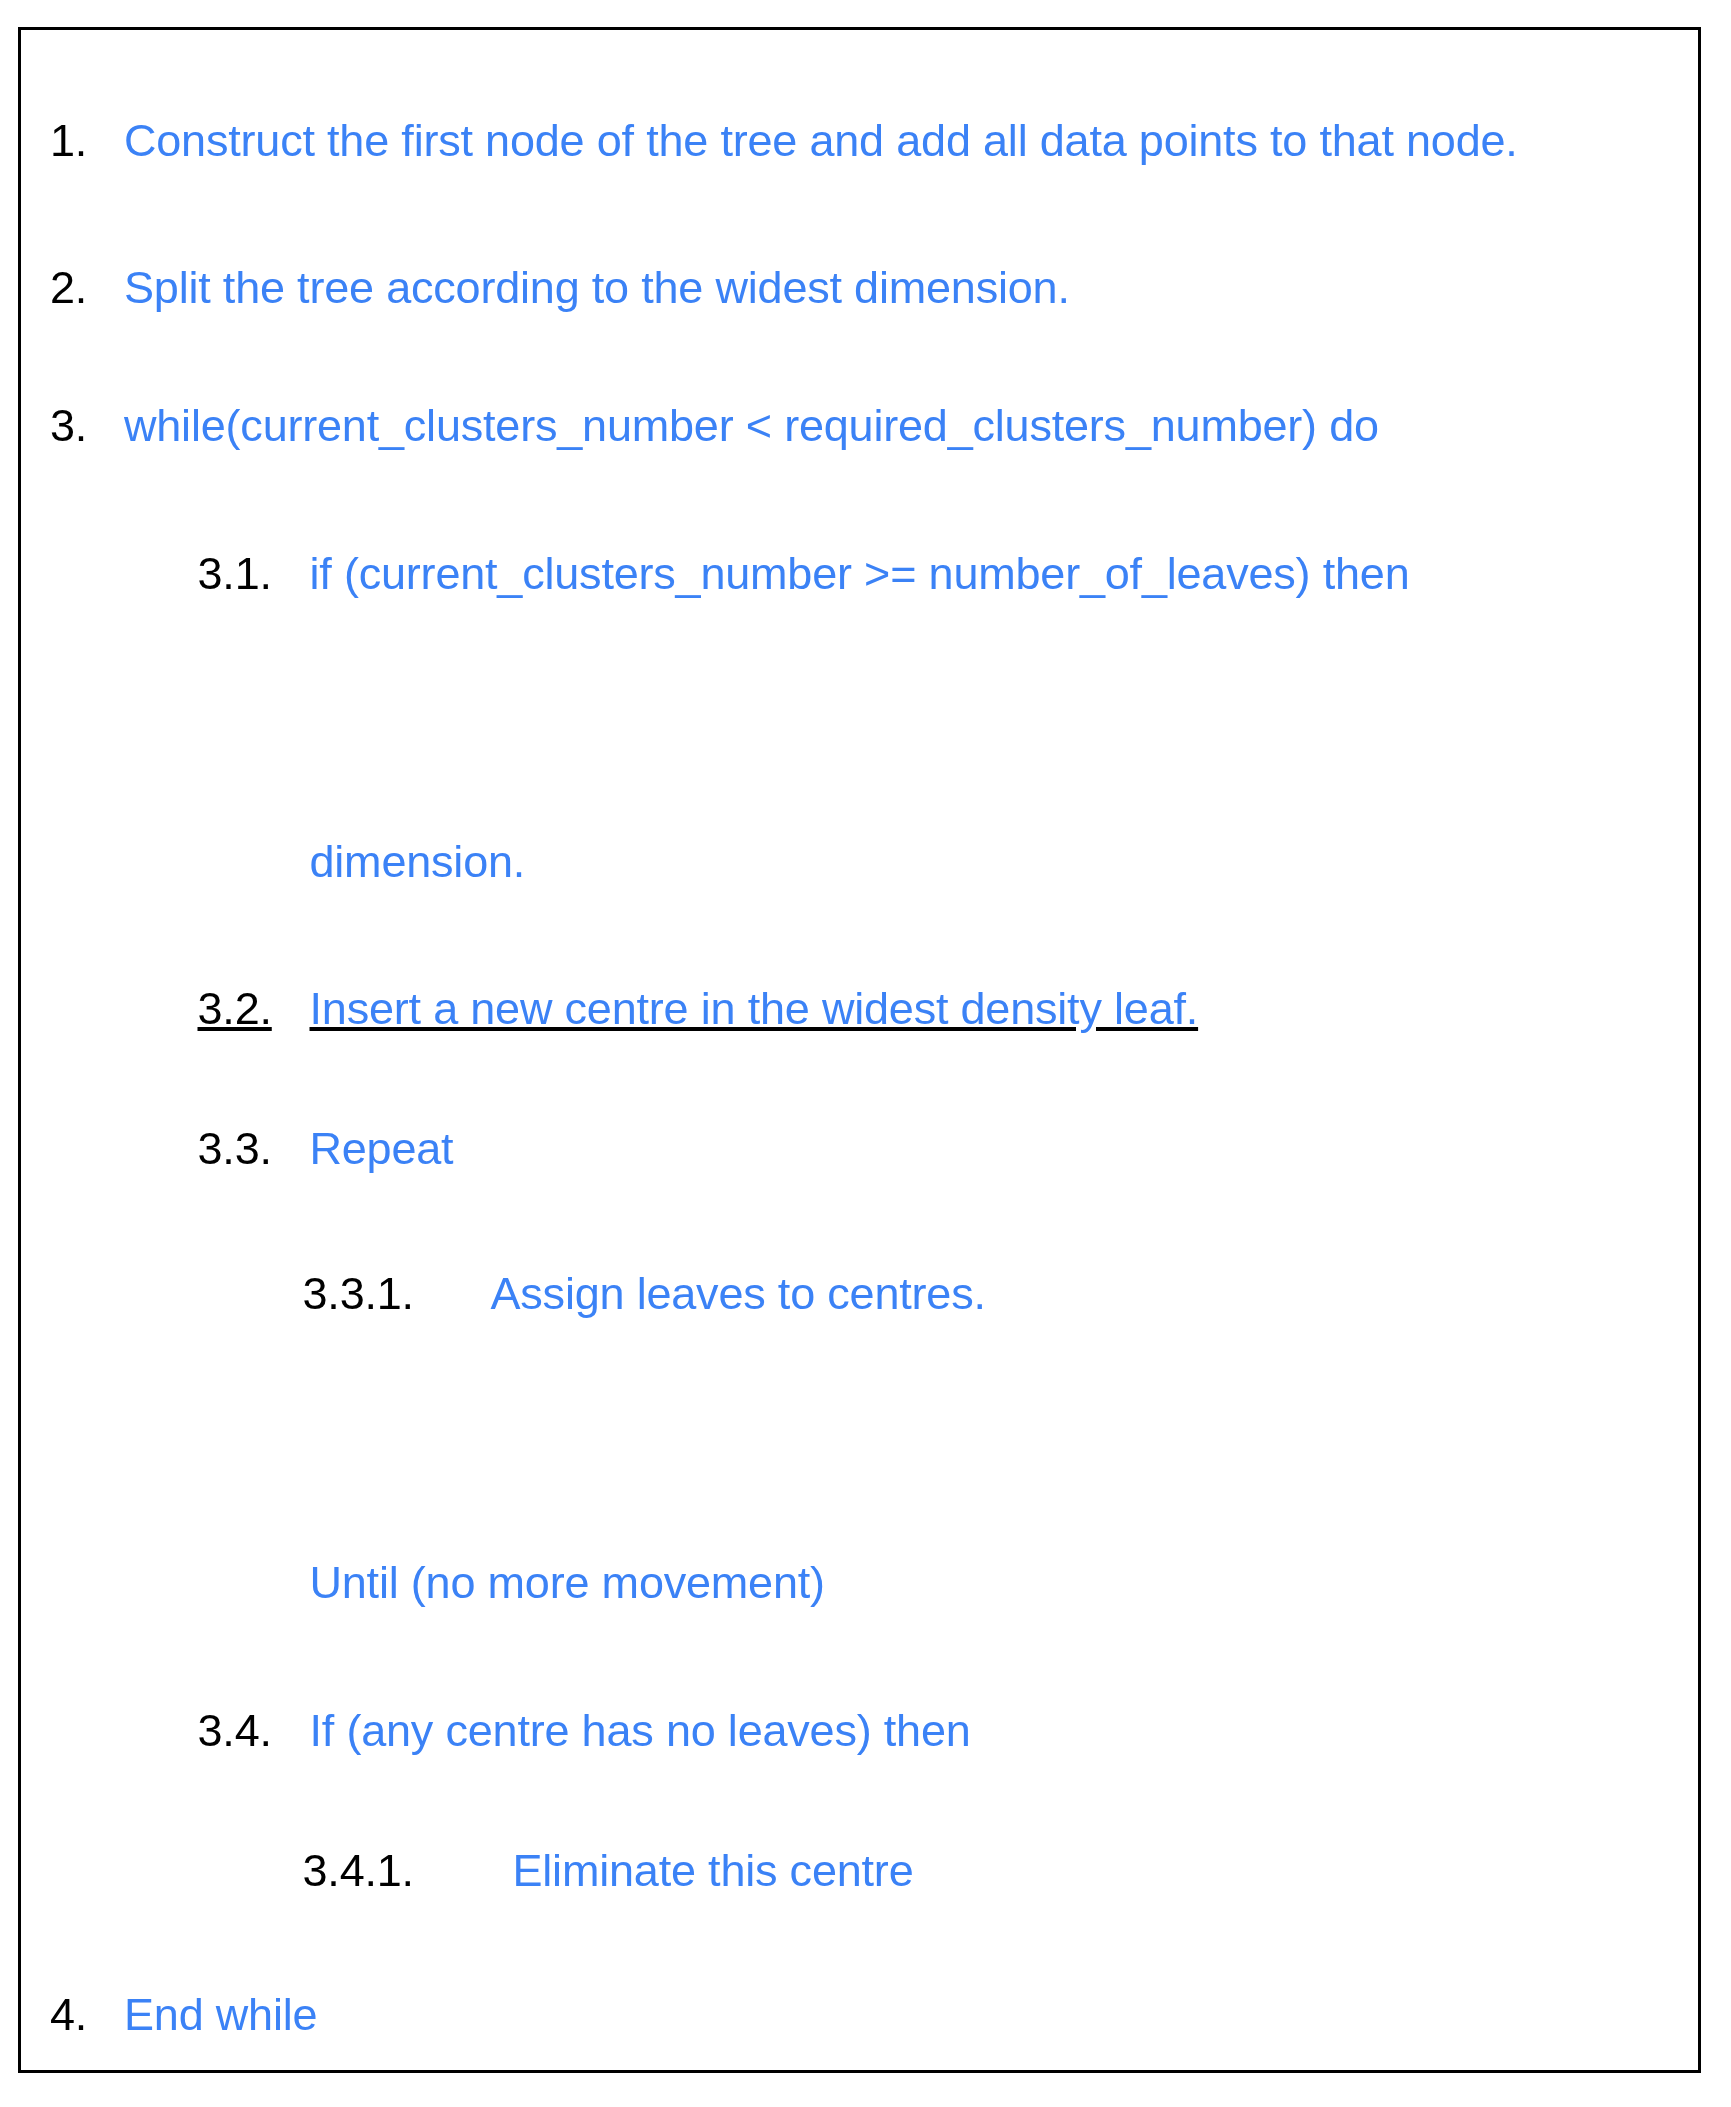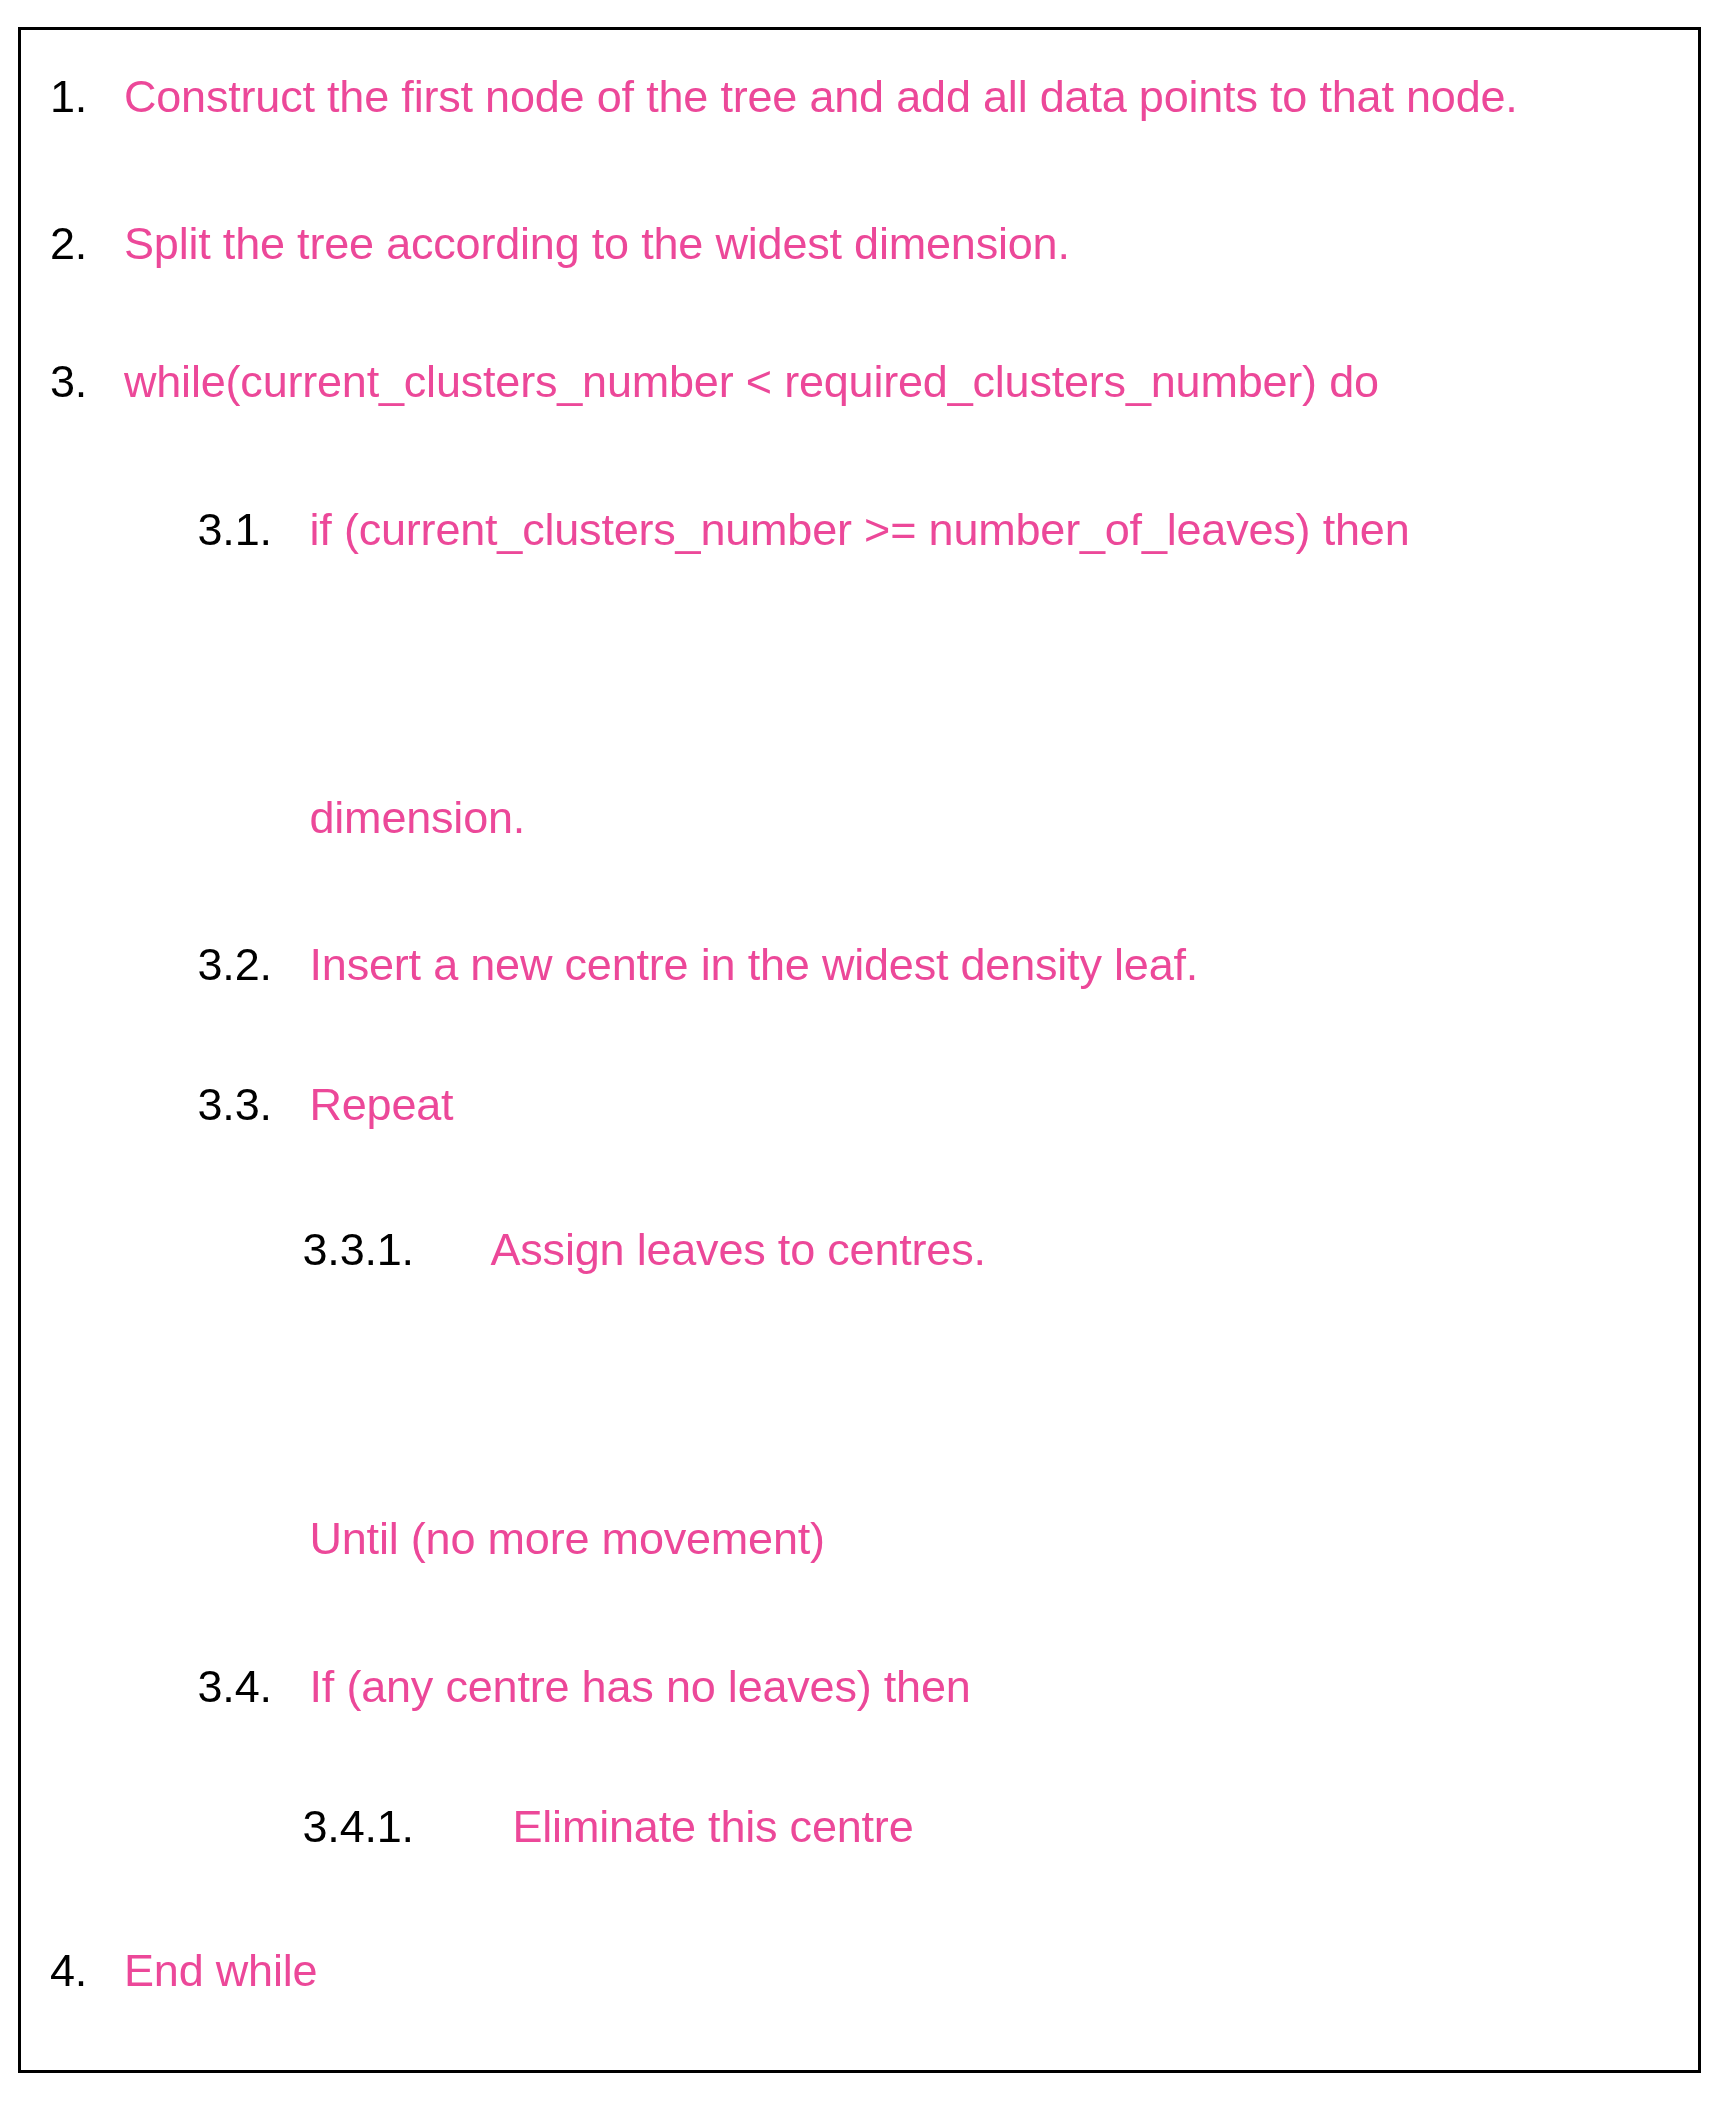--- a/index.html
+++ b/index.html
@@ -49,22 +49,23 @@
     letter-spacing: -0.2px;
     white-space: nowrap;
   }
   .step .num {
     display: inline-block;
     color: #000000;
     flex: 0 0 auto;
   }
   .step .txt {
     display: inline-block;
-    color: #ec4899;
+    color: #3b82f6;
     flex: 0 0 auto;
+    margin-top: 44px;
   }
 
   
   .lvl1 {
     left: 29.5px;
   }
   .lvl1 .num {
     width: 74px;
   }
 
@@ -110,21 +111,21 @@
           <span class="txt">while(current_clusters_number &lt; required_clusters_number) do</span>
         </div>
         <div class="step lvl2" style="top: 472px;">
           <span class="num">3.1.</span>
           <span class="txt">if (current_clusters_number &gt;= number_of_leaves) then</span>
         </div>
         <div class="step lvl2 cont" style="top: 760px;">
           <span class="num"></span>
           <span class="txt">dimension.</span>
         </div>
-        <div class="step lvl2" style="top: 907px;">
+        <div class="step lvl2" style="top: 907px; text-decoration: underline;">
           <span class="num">3.2.</span>
           <span class="txt">Insert a new centre in the widest density leaf.</span>
         </div>
         <div class="step lvl2" style="top: 1047px;">
           <span class="num">3.3.</span>
           <span class="txt">Repeat</span>
         </div>
         <div class="step lvl3" style="top: 1192px;">
           <span class="num">3.3.1.</span>
           <span class="txt">Assign leaves to centres.</span>

